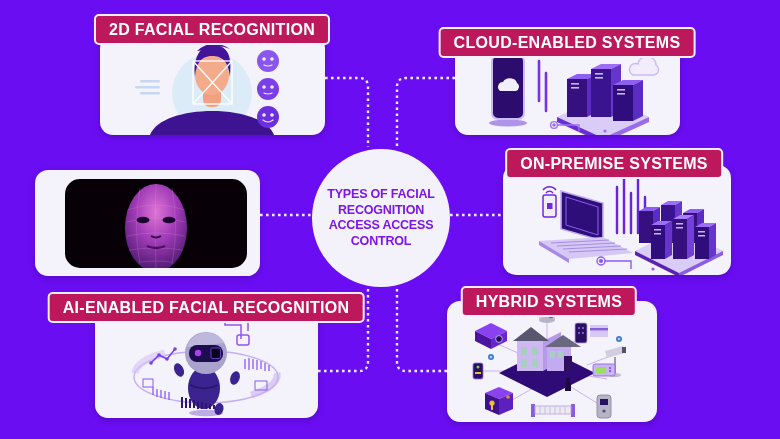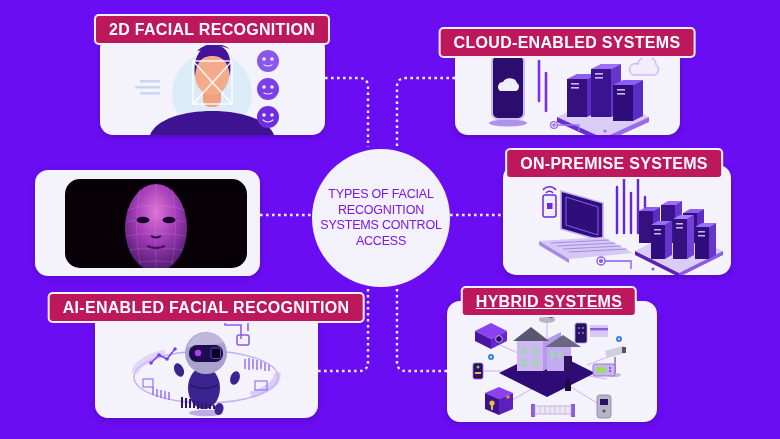--- a/index.html
+++ b/index.html
@@ -20,21 +20,21 @@
     color:#FFFFFF;font-weight:bold;font-size:16px;line-height:1;
     letter-spacing:.3px;padding:6px 13px 5px;white-space:nowrap;z-index:5;
     text-transform:uppercase;
   }
   .center-circle{
     position:absolute;left:312px;top:149px;width:138px;height:138px;
     background:#F3F1FA;border-radius:50%;z-index:4;
     display:flex;flex-direction:column;align-items:center;justify-content:center;
   }
   .center-circle span{
-    display:block;color:#7C15E8;font-weight:normal;font-size:12.5px;
+    display:block;color:#7C15E8;font-weight:bold;font-size:12.5px;
     line-height:15.5px;letter-spacing:-0.2px;text-align:center;
   }
   svg.connectors{position:absolute;inset:0;z-index:1;pointer-events:none;}
 </style>
 </head>
 <body>
 
 <div class="stage">
 
   <svg class="connectors" width="780" height="439" viewBox="0 0 780 439">
@@ -44,29 +44,29 @@
       <path d="M260 215 H313"></path>
       <path d="M450 215 H504"></path>
       <path d="M318 371 H359 Q368 371 368 362 V289"></path>
       <path d="M447 371 H406 Q397 371 397 362 V289"></path>
     </g>
   </svg>
 
   <div class="center-circle">
     <span>TYPES OF FACIAL</span>
     <span>RECOGNITION</span>
-    <span>SYSTEMS CONTROL</span>
-    <span>ACCESS</span>
+    <span>ACCESS ACCESS</span>
+    <span>CONTROL</span>
   </div>
 
   <div class="pill" style="left:212px;top:14px;">2D FACIAL RECOGNITION</div>
   <div class="pill" style="left:567px;top:27px;">CLOUD-ENABLED SYSTEMS</div>
   <div class="pill" style="left:614px;top:148px;">ON-PREMISE SYSTEMS</div>
   <div class="pill" style="left:206px;top:292px;">AI-ENABLED FACIAL RECOGNITION</div>
-  <div class="pill" style="left:549px;top:286px;text-decoration:underline;">HYBRID SYSTEMS</div>
+  <div class="pill" style="left:549px;top:286px;">HYBRID SYSTEMS</div>
 
   <div class="card" style="left:100px;top:35px;width:225px;height:100px;">
     <svg viewBox="0 0 225 100">
       <circle cx="112" cy="58" r="40" fill="#DCEBF8"></circle>
       <g fill="#C7D7F0">
         <rect x="40" y="45" width="20" height="2.6" rx="1.3"></rect>
         <rect x="35" y="51" width="25" height="2.6" rx="1.3"></rect>
         <rect x="40" y="57" width="20" height="2.6" rx="1.3"></rect>
       </g>
       <g>

